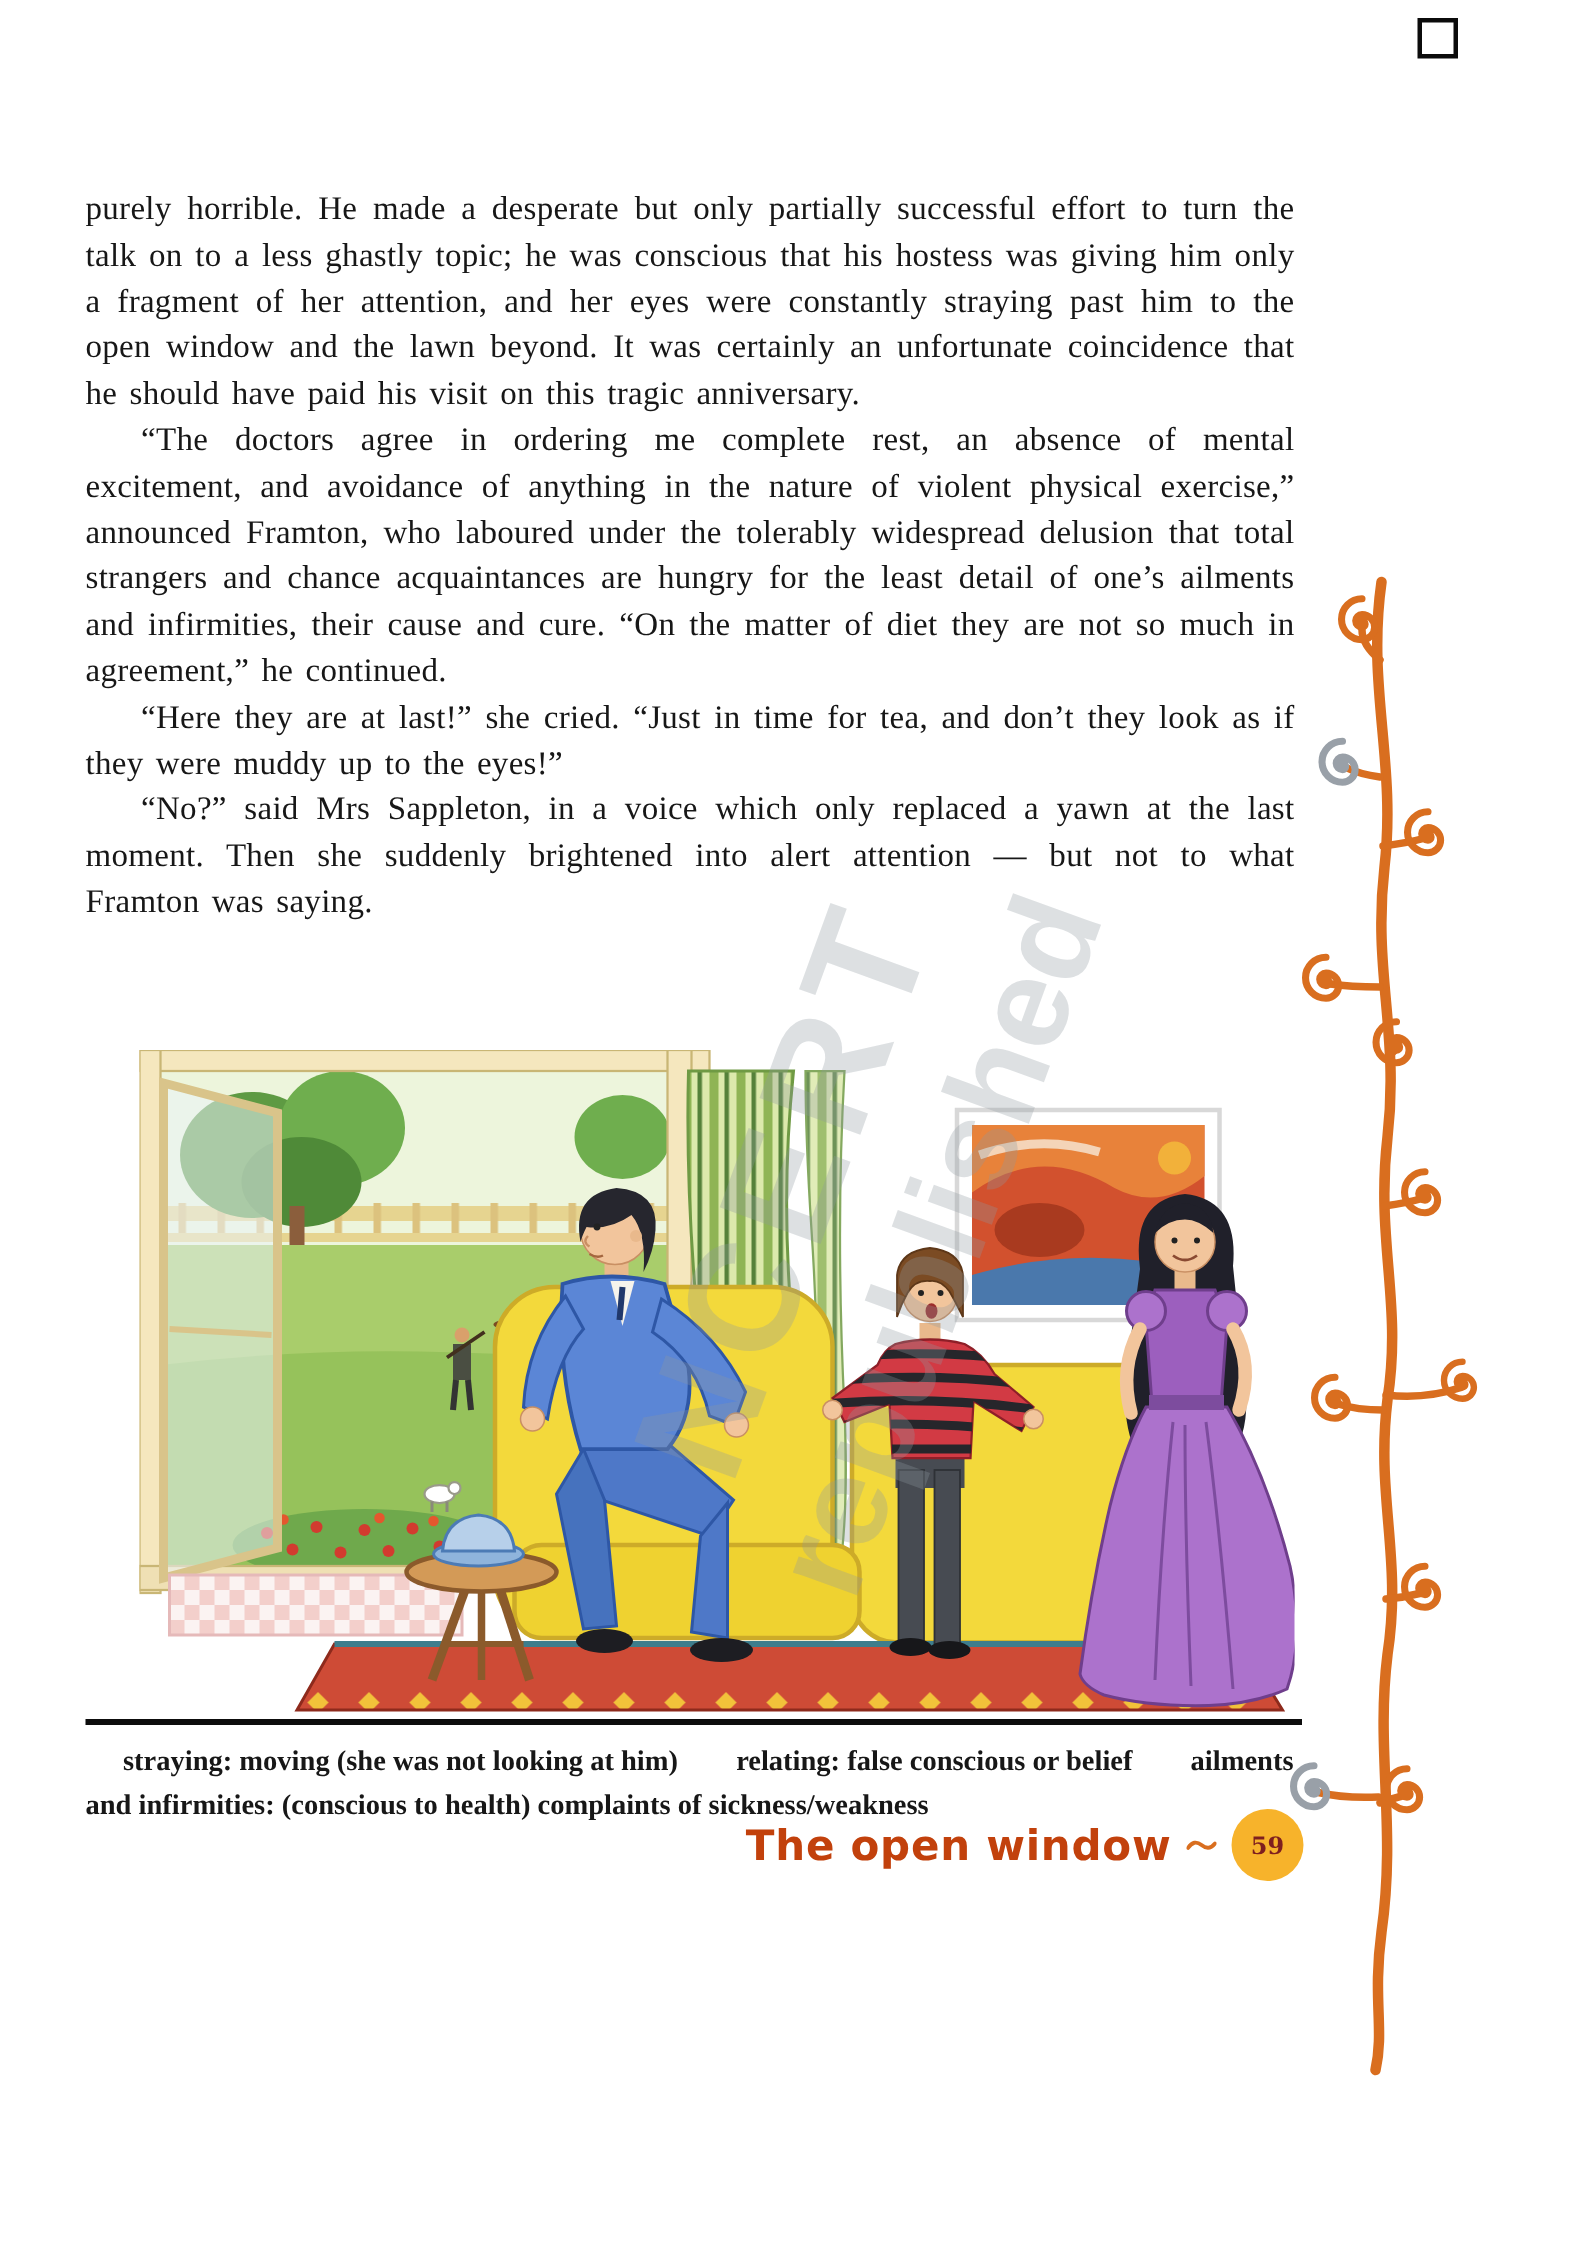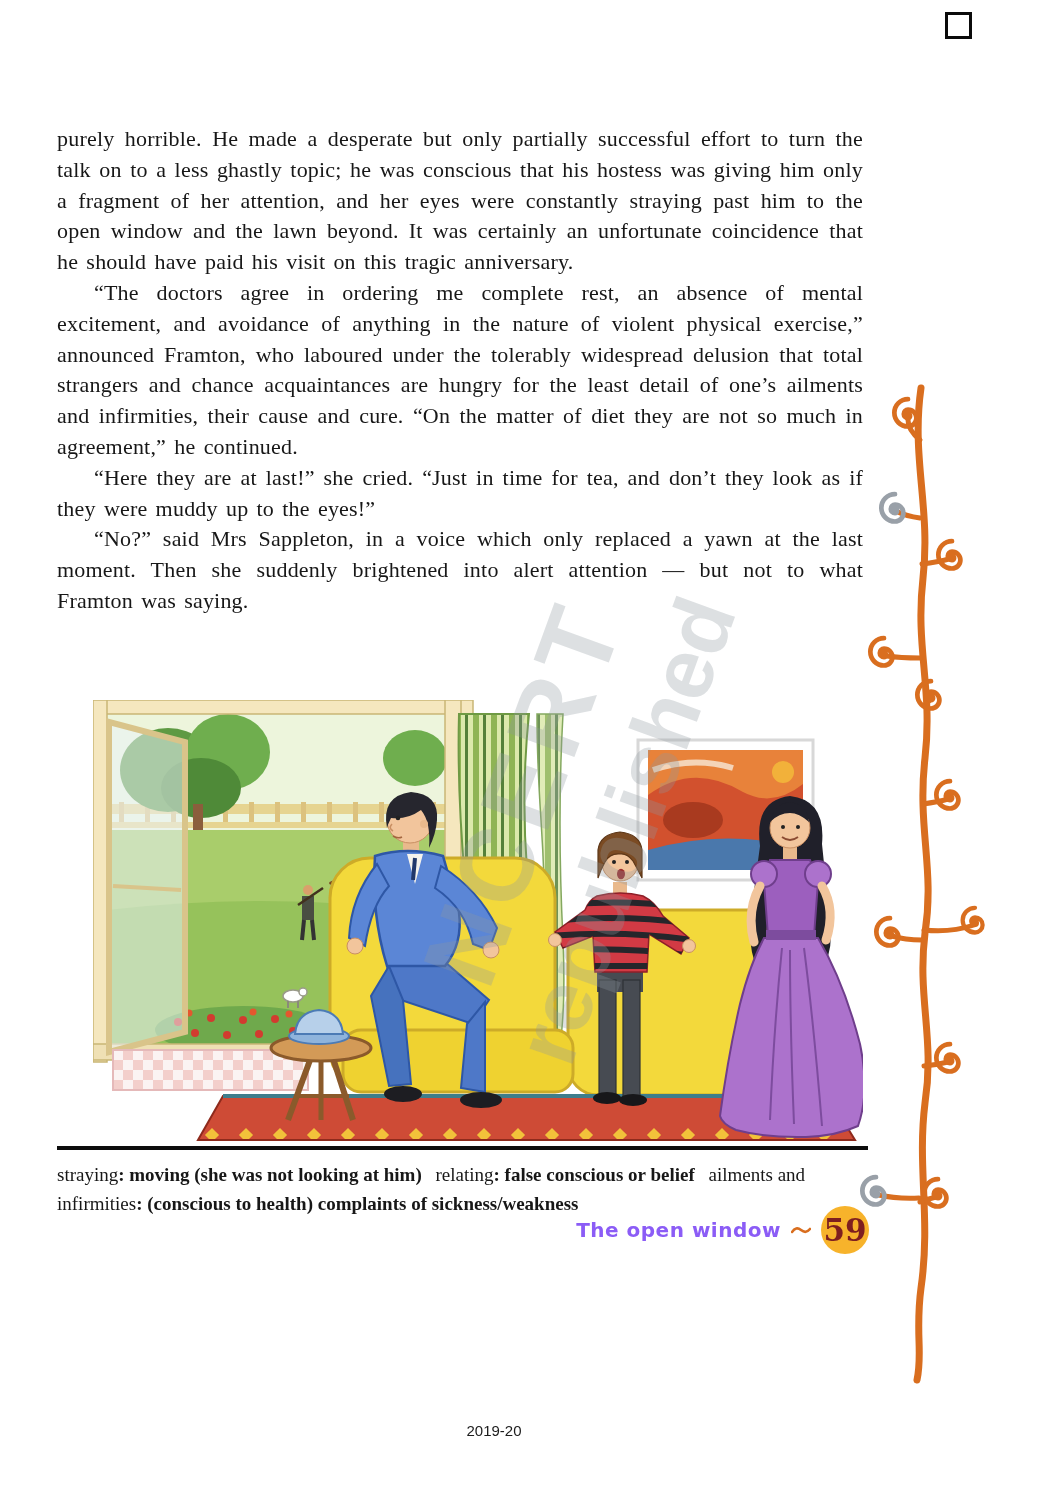--- a/index.html
+++ b/index.html
@@ -17,36 +17,36 @@
 
   
   .illus { position:absolute; left:93px; top:700px; width:770px; height:444px; z-index:1; }
 
   
   .glossbox {
     position:absolute; left:57px; top:1146px; width:811px; z-index:2;
     border-top:4px solid #0d0d0d; padding-top:10px;
   }
   .gloss-text { margin:0; font-size:19px; line-height:29px; color:#171717; }
-  .gloss-text b { font-weight:normal; }
+  .gloss-text b { font-weight:bold;margin-left:25px; }
   .gloss-text .def { margin-right:9px;font-weight:bold; }
 
   
   .footer-row {
     position:absolute; left:57px; top:1206px; width:812px; z-index:4;
     display:flex; justify-content:flex-end; align-items:center; gap:10px;
   }
   .footer-title {
-    font-family:"DejaVu Sans", sans-serif; font-weight:700; font-size:20px;
-    color:#8b5cf6; letter-spacing:0.5px;
+    font-family:"DejaVu Sans", sans-serif; font-weight:700; font-size:28px;
+    color:#c2410c; letter-spacing:0.5px;
   }
   .badge {
     width:48px; height:48px; border-radius:50%; background:#F7B32B;
     display:flex; align-items:center; justify-content:center;
-    font-family:"DejaVu Serif", serif; font-weight:bold; font-size:31px; color:#7E1F1F;
+    font-family:"DejaVu Serif", serif; font-weight:bold; font-size:16px; color:#7E1F1F;
   }
   .year {
     position:absolute; top:1422px; left:0; width:100%; text-align:center;
     font-family:"Liberation Sans", sans-serif; font-size:15px; color:#1c1c1c; z-index:2;
   }
 
   
   .corner {
     position:absolute; right:16px; top:12px; width:21px; height:21px;
     border:3px solid #0b0b0b; background:#fff; z-index:5;
@@ -284,21 +284,20 @@
   </div>
 
   <div class="footer-row">
     <span class="footer-title">The open window</span>
     <svg width="20" height="12" viewBox="0 0 20 12">
       <path d="M1 8 Q 5 2 10 6 T 19 5" stroke="#D96E1F" stroke-width="2.6" fill="none" stroke-linecap="round"></path>
     </svg>
     <span class="badge">59</span>
   </div>
 
-  <div class="year">2019-20</div>
 
   <div class="vine">
     <svg width="160" height="995" viewBox="0 0 160 995">
       <defs>
         <symbol id="spiral" viewBox="0 0 40 40" overflow="visible">
           <path d="M20 18 A2 2 0 1 1 20 22 A4 4 0 1 1 20 14 A8 8 0 1 1 20 30 A13 13 0 1 1 20 4" fill="none" stroke-width="4.5" stroke-linecap="round"></path>
         </symbol>
       </defs>
       <path d="M71 0 C 61 70, 81 120, 73 190 C 65 260, 83 300, 75 370 C 67 440, 85 480, 75 545 C 67 610, 85 650, 75 715 C 67 780, 81 830, 71 900 C 65 945, 73 965, 67 992" fill="none" stroke="#D96E1F" stroke-width="7" stroke-linecap="round"></path>
       <g fill="none" stroke="#D96E1F" stroke-width="5" stroke-linecap="round">

